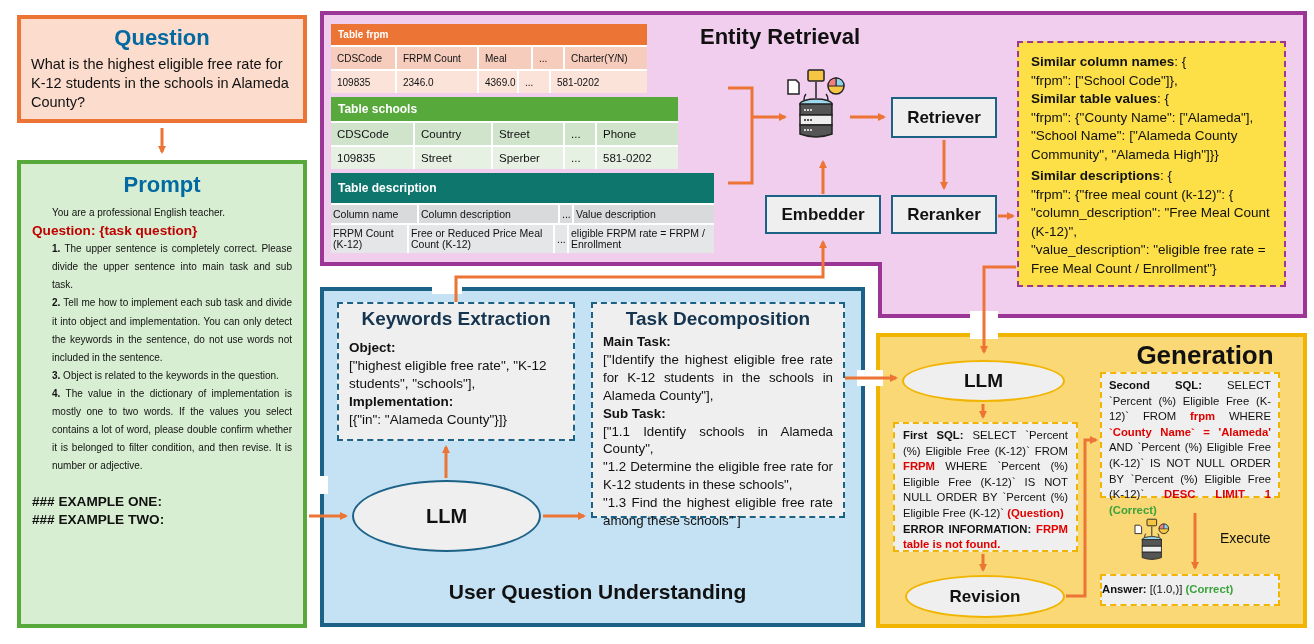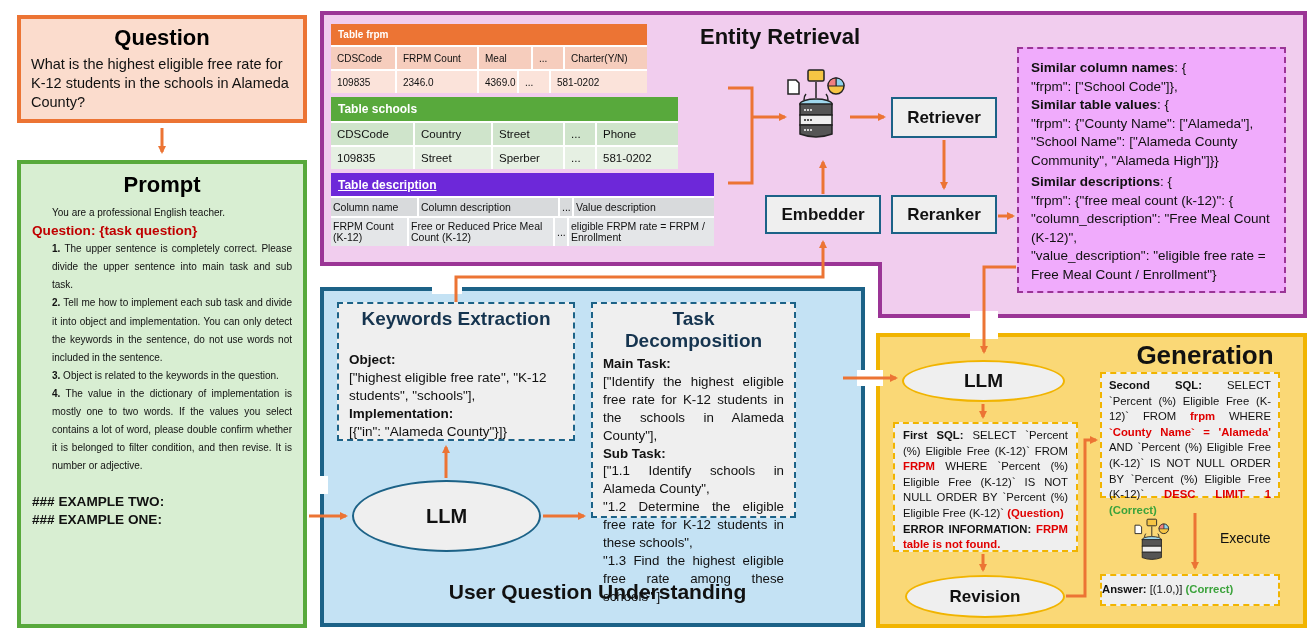--- a/index.html
+++ b/index.html
@@ -1,19 +1,19 @@
 <!DOCTYPE html>
 <html><head>
 <meta charset="utf-8">
 <style>
   * { box-sizing: border-box; margin: 0; padding: 0; }
   html, body { width: 1314px; height: 644px; background: #ffffff; overflow: hidden; }
   body { position: relative; font-family: "Liberation Sans", sans-serif; color: #111; }
   .abs { position: absolute; }
-  .title-big { font-weight: bold; font-size: 22px; text-align: center; color: #000000; }
+  .title-big { font-weight: bold; font-size: 22px; text-align: center; color: #0369a1; }
 
   
   #question-box { left: 17px; top: 15px; width: 290px; height: 108px; background: #fbdccd; border: 4px solid #ec7434; padding: 6px 10px; }
   #question-box .title-big { font-size: 22px; margin-bottom: 4px; }
   #question-box .q-text { font-size: 14.5px; line-height: 19px; }
 
   
   #prompt-box { left: 17px; top: 160px; width: 290px; height: 468px; background: #d8eed2; border: 4px solid #58a93c; padding: 8px 11px; }
   #prompt-box .title-big { font-size: 22px; margin-bottom: 6px; }
   .prompt-p { font-size: 10px; line-height: 18.1px; text-align: justify; margin-left: 20px; }
@@ -34,39 +34,39 @@
   #tbl-frpm .tbl-head { background: #ec7434; height: 21px; font-size: 10px; }
   #tbl-frpm .tbl-row { height: 24px; border-top: 2px solid #fff; }
   #tbl-frpm .r1 { background: #f6cdbd; }
   #tbl-frpm .r2 { background: #fbe3da; }
   #tbl-schools { left: 331px; top: 97px; width: 347px; }
   #tbl-schools .tbl-head { background: #58a93c; height: 24px; font-size: 12px; }
   #tbl-schools .tbl-row { height: 24px; border-top: 2px solid #fff; font-size: 11.5px; }
   #tbl-schools .r1 { background: #cfe4cb; }
   #tbl-schools .r2 { background: #e6f0e3; }
   #tbl-desc { left: 331px; top: 173px; width: 383px; }
-  #tbl-desc .tbl-head { background: #6d28d9; height: 23px; font-size: 12px; text-decoration: underline; }
+  #tbl-desc .tbl-head { background: #0f766e; height: 30px; font-size: 12px; }
   #tbl-desc .r1 { background: #d8dadc; height: 20px; border-top: 2px solid #fff; font-size: 10.5px; }
   #tbl-desc .r2 { background: #e4e6e8; height: 30px; border-top: 2px solid #fff; font-size: 10.5px; line-height: 11px; }
   #tbl-desc .r1 > div, #tbl-desc .r2 > div { padding: 0 2px; }
 
   .box-blue { position: absolute; background: #efefef; border: 2px solid #1c6287; font-weight: bold; font-size: 17px; display: flex; align-items: center; justify-content: center; }
   #retriever-box { left: 891px; top: 97px; width: 106px; height: 41px; }
   #embedder-box { left: 765px; top: 195px; width: 116px; height: 39px; }
   #reranker-box { left: 891px; top: 195px; width: 106px; height: 39px; }
 
-  #similar-box { left: 1017px; top: 47px; width: 269px; height: 246px; background: #f0abfc; border: 2px dashed #9b3596; padding: 10px 12px; font-size: 13.5px; line-height: 18.5px; }
+  #similar-box { left: 1017px; top: 41px; width: 269px; height: 246px; background: #fde047; border: 2px dashed #9b3596; padding: 10px 12px; font-size: 13.5px; line-height: 18.5px; }
 
   
   #uqu-title { left: 320px; top: 580px; width: 555px; font-size: 21px; font-weight: bold; text-align: center; }
   .dash-box { position: absolute; background: #efefef; border: 2px dashed #1c6287; }
   #kw-box { left: 337px; top: 302px; width: 238px; height: 139px; padding: 4px 10px; }
-  #kw-box .box-title { font-size: 19px; font-weight: bold; color: #15344f; text-align: center; margin-bottom: 21px; }
+  #kw-box .box-title { font-size: 19px; font-weight: bold; color: #15344f; text-align: center; margin-bottom: 9px; }
   #kw-box .t { font-size: 13.5px; line-height: 18px; }
-  #td-box { left: 591px; top: 302px; width: 205px; height: 216px; padding: 4px 10px; }
+  #td-box { left: 591px; top: 302px; width: 254px; height: 216px; padding: 4px 10px; }
   #td-box .box-title { font-size: 19px; font-weight: bold; color: #15344f; text-align: center; margin-bottom: 3px; }
   #td-box .t { font-size: 13.3px; line-height: 17.9px; text-align: justify; }
 
   .ellipse { position: absolute; background: #efefef; border-radius: 50%; display: flex; align-items: center; justify-content: center; font-weight: bold; }
   #uqu-llm { left: 352px; top: 480px; width: 189px; height: 72px; border: 2px solid #1c6287; font-size: 20px; }
   #gen-llm { left: 902px; top: 360px; width: 163px; height: 42px; border: 2px solid #f1b400; font-size: 19px; }
   #revision-ellipse { left: 905px; top: 575px; width: 160px; height: 43px; border: 2px solid #f1b400; font-size: 17px; }
 
   
   #gen-title { left: 1135px; top: 340px; width: 140px; text-align: center; font-size: 26px; font-weight: bold; }
@@ -175,22 +175,22 @@
 
 <div id="prompt-box" class="abs">
   <div class="title-big">Prompt</div>
   <div class="prompt-p">You are a professional English teacher.</div>
   <div class="prompt-red">Question: {task question}</div>
   <div class="prompt-p"><span class="bold">1.</span><span> The upper sentence is completely correct. Please divide the upper sentence into main task and sub task.</span></div>
   <div class="prompt-p"><span class="bold">2.</span><span> Tell me how to implement each sub task and divide it into object and implementation. You can only detect the keywords in the  sentence, do not use words not included in the sentence.</span></div>
   <div class="prompt-p"><span class="bold">3.</span><span> Object is related to the keywords in the question.</span></div>
   <div class="prompt-p"><span class="bold">4.</span><span> The value in the dictionary of implementation is mostly one to two words. If the values you select contains a lot of word, please double confirm whether it is belonged to filter condition, and then revise. It is number or adjective.</span></div>
   <div style="height:18px"></div>
+  <div class="example">### EXAMPLE ONE:</div>
   <div class="example">### EXAMPLE TWO:</div>
-  <div class="example">### EXAMPLE ONE:</div>
 </div>
 
 <div id="entity-title" class="abs">Entity Retrieval</div>
 
 <div id="tbl-frpm" class="tbl">
   <div class="tbl-head">Table frpm</div>
   <div class="tbl-row r1">
     <div style="width:66px">CDSCode</div>
     <div style="width:82px">FRPM Count</div>
     <div style="width:54px">Meal</div>

